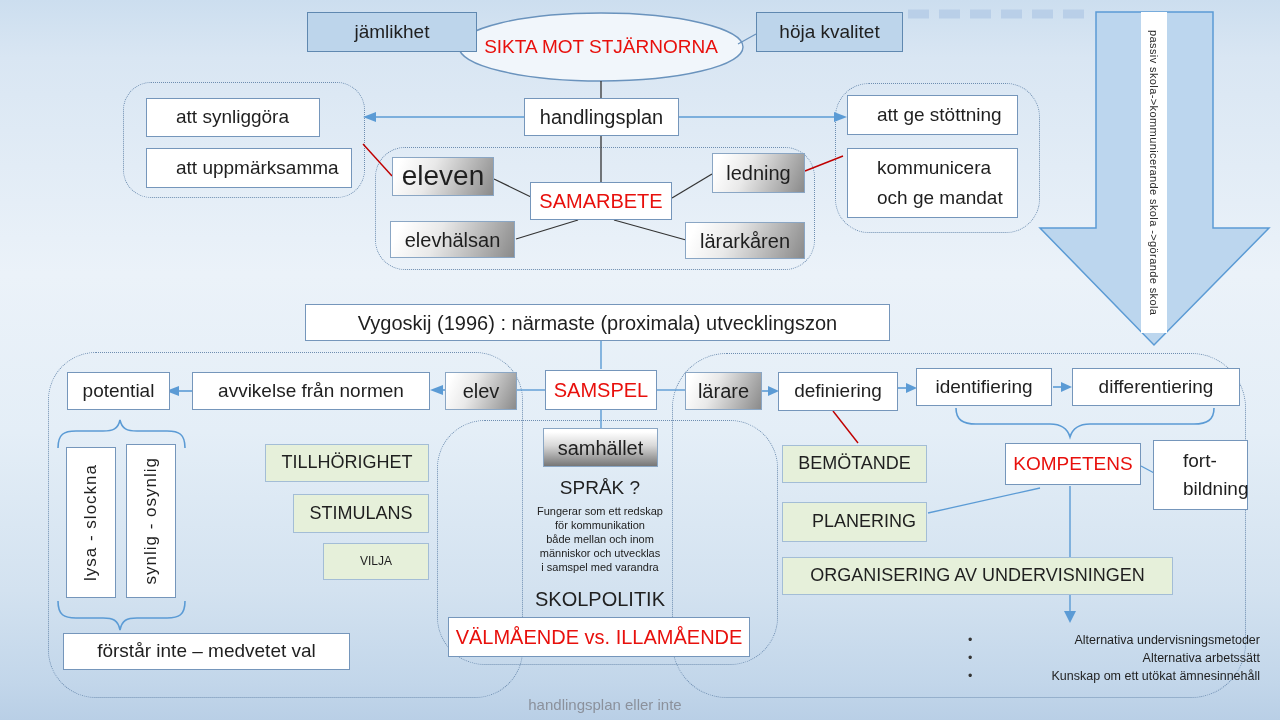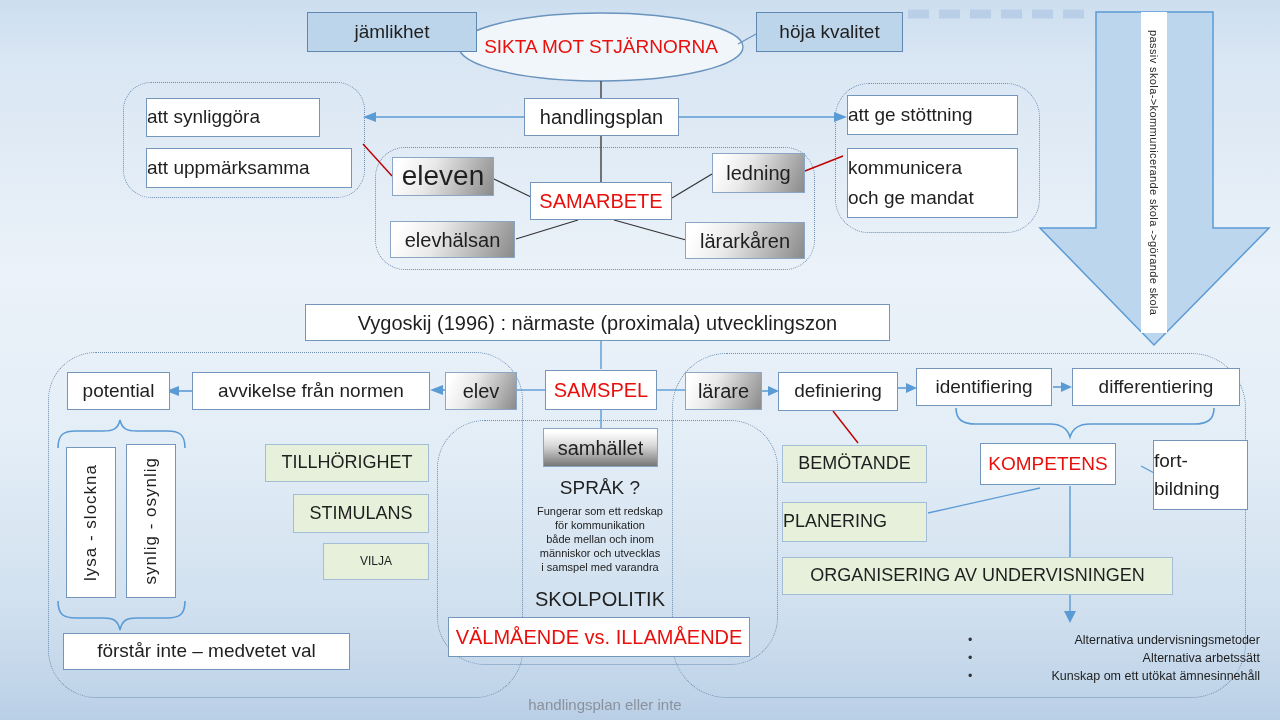--- a/index.html
+++ b/index.html
@@ -9,21 +9,21 @@
     background:linear-gradient(180deg,#ccdeef 0%,#d9e6f3 8%,#ebf2f9 38%,#e4eef7 60%,#d3e2f0 82%,#c2d6ea 95%,#b9cfe6 100%);
   }
   .box{position:absolute;display:flex;align-items:center;justify-content:center;
        background:#ffffff;border:1px solid #7596bb;font-size:19px;line-height:1.1;
        box-sizing:border-box;z-index:3;white-space:nowrap;}
   .bluebox{background:#bdd5eb;border:1px solid #5f88b0;}
   .gbox{background:linear-gradient(115deg,#ffffff 8%,#e9e9e9 38%,#8a8a8a 100%);border:1px solid #8aa6c4;}
   .gboxv{background:linear-gradient(180deg,#ffffff 8%,#d8d8d8 45%,#767676 100%);border:1px solid #8aa6c4;}
   .green{background:#e6f0da;border:1px solid #a3bdd6;}
   .red{color:#e8100c;}
-  .leftal{justify-content:flex-start;padding-left:0;}
+  .leftal{justify-content:flex-start;padding-left:29px;}
   .dotc{position:absolute;border:1px dotted #6d8db0;box-sizing:border-box;z-index:1;background:transparent;}
   .plain{position:absolute;display:flex;align-items:center;justify-content:center;z-index:3;white-space:nowrap;}
   .pre{white-space:pre-line;}
   .vwrap{display:flex;align-items:center;justify-content:center;}
   .vtext{writing-mode:vertical-rl;transform:rotate(180deg);font-size:17px;letter-spacing:1px;}
   .arrowlabel{position:absolute;background:#ffffff;z-index:3;display:flex;align-items:center;justify-content:center;}
   .arrowlabel span{writing-mode:vertical-rl;font-size:11px;letter-spacing:0.4px;color:#2a2a2a;}
   svg.wires{position:absolute;left:0;top:0;z-index:2;}
   .sprsmall{position:absolute;z-index:3;text-align:center;font-size:11px;line-height:14px;color:#222;}
   .bullets{position:absolute;z-index:3;list-style:none;margin:0;padding:0;font-size:12.5px;line-height:18px;color:#1f1f1f;}
@@ -216,21 +216,21 @@
 
   <div class="box green" style="left:782px;top:445px;width:145px;height:38px;font-size:18px;">
     <span>BEMÖTANDE</span>
   </div>
   <div class="box green leftal" style="left:782px;top:502px;width:145px;height:40px;font-size:18px;">
     <span>PLANERING</span>
   </div>
   <div class="box green" style="left:782px;top:557px;width:391px;height:38px;font-size:18px;">
     <span>ORGANISERING AV UNDERVISNINGEN</span>
   </div>
-  <div class="box red" style="left:980px;top:443px;width:136px;height:42px;">
+  <div class="box red" style="left:1005px;top:443px;width:136px;height:42px;">
     <span>KOMPETENS</span>
   </div>
   <div class="box leftal" style="left:1153px;top:440px;width:95px;height:70px;line-height:28px;white-space:pre-line;">
     <span class="pre">fort-
 bildning</span>
   </div>
   <ul class="bullets" style="left:960px;top:631px;width:300px;text-align:right;">
     <li>Alternativa undervisningsmetoder</li>
     <li>Alternativa arbetssätt</li>
     <li>Kunskap om ett  utökat ämnesinnehåll</li>

